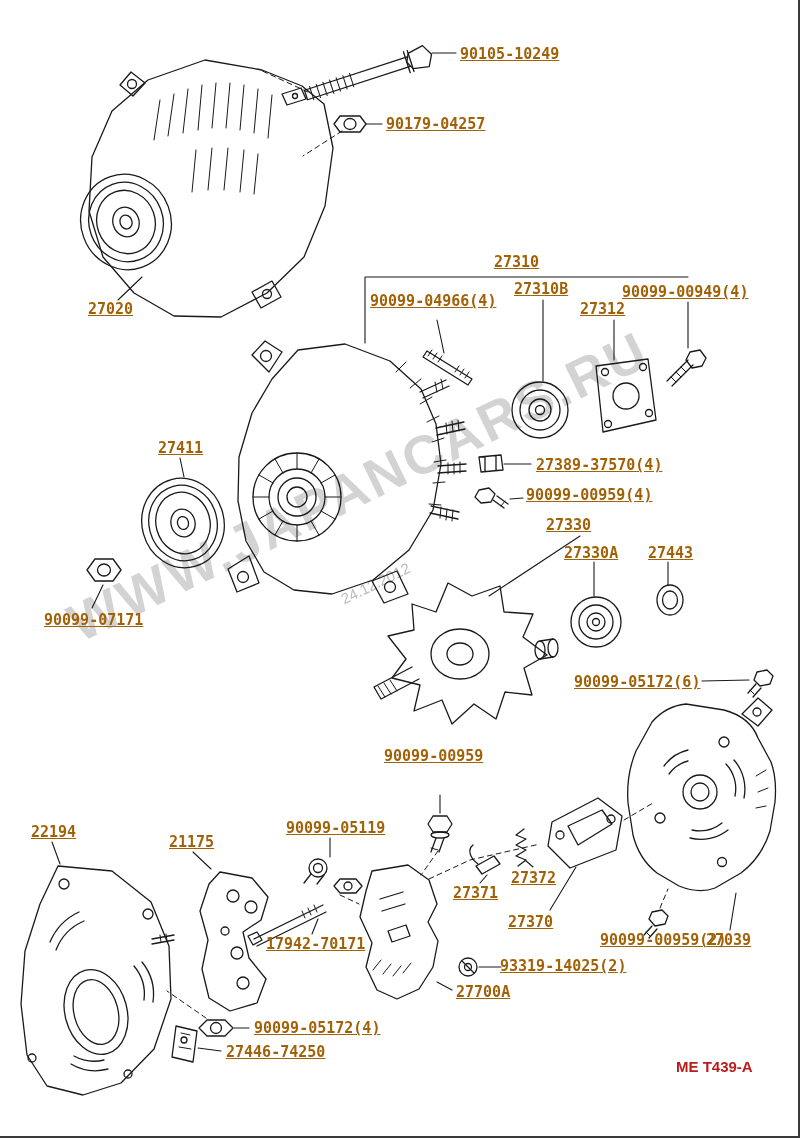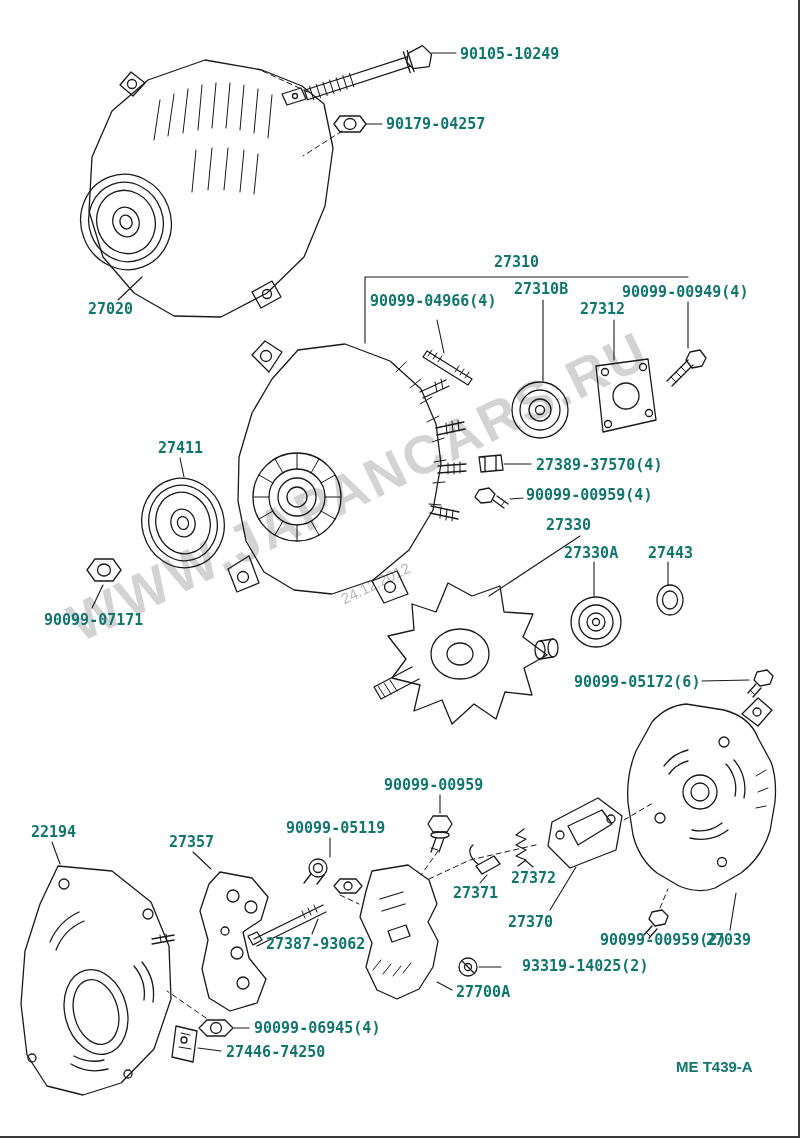--- a/index.html
+++ b/index.html
@@ -5,23 +5,23 @@
   html,body{margin:0;padding:0;background:#ffffff;}
   .page{position:relative;width:800px;height:1138px;background:#fff;overflow:hidden;
         box-sizing:border-box;border-right:2px solid #3a3a3a;border-bottom:2px solid #3a3a3a;}
   .watermark{position:absolute;left:58px;top:598px;transform:rotate(-26deg);transform-origin:0 0;
         font:700 54px "Liberation Sans",sans-serif;color:rgba(150,150,150,.42);
         letter-spacing:3px;white-space:nowrap;z-index:1;}
   .watermark-date{position:absolute;left:338px;top:592px;transform:rotate(-26deg);transform-origin:0 0;
         font:400 15px "Liberation Sans",sans-serif;color:rgba(140,140,140,.6);z-index:1;white-space:nowrap;}
   svg.diagram{position:absolute;left:0;top:0;z-index:2;}
   .labels{position:absolute;left:0;top:0;width:100%;height:100%;z-index:3;}
-  .part-label{position:absolute;font:700 15px/16px "DejaVu Sans Mono",monospace;color:#0f766e;white-space:nowrap;}
+  .part-label{position:absolute;font:700 15px/16px "DejaVu Sans Mono",monospace;color:#a16207;white-space:nowrap;text-decoration:underline;}
   .footer-code{position:absolute;left:676px;top:1058px;z-index:3;
-        font:700 15px "Liberation Sans",sans-serif;color:#0f766e;}
+        font:700 15px "Liberation Sans",sans-serif;color:#b91c1c;}
 </style>
 </head>
 <body>
 
 <div class="page">
 
   <div class="watermark">WWW.JAPANCARS.RU</div>
   <div class="watermark-date">24.12.2012</div>
 
   <svg class="diagram" width="800" height="1138" viewBox="0 0 800 1138" fill="none" stroke="#1a1a1a" stroke-width="1.3" stroke-linecap="round" stroke-linejoin="round">
@@ -320,30 +320,30 @@
     <div class="part-label" style="left:370px;top:293px">90099-04966(4)</div>
     <div class="part-label" style="left:580px;top:301px">27312</div>
     <div class="part-label" style="left:158px;top:440px">27411</div>
     <div class="part-label" style="left:536px;top:457px">27389-37570(4)</div>
     <div class="part-label" style="left:526px;top:487px">90099-00959(4)</div>
     <div class="part-label" style="left:546px;top:517px">27330</div>
     <div class="part-label" style="left:564px;top:545px">27330A</div>
     <div class="part-label" style="left:648px;top:545px">27443</div>
     <div class="part-label" style="left:44px;top:612px">90099-07171</div>
     <div class="part-label" style="left:574px;top:674px">90099-05172(6)</div>
-    <div class="part-label" style="left:384px;top:777px">90099-00959</div>
+    <div class="part-label" style="left:384px;top:748px">90099-00959</div>
     <div class="part-label" style="left:31px;top:824px">22194</div>
-    <div class="part-label" style="left:169px;top:834px">27357</div>
+    <div class="part-label" style="left:169px;top:834px">21175</div>
     <div class="part-label" style="left:286px;top:820px">90099-05119</div>
     <div class="part-label" style="left:453px;top:885px">27371</div>
     <div class="part-label" style="left:511px;top:870px">27372</div>
     <div class="part-label" style="left:508px;top:914px">27370</div>
     <div class="part-label" style="left:706px;top:932px">27039</div>
-    <div class="part-label" style="left:266px;top:936px">27387-93062</div>
+    <div class="part-label" style="left:266px;top:936px">17942-70171</div>
     <div class="part-label" style="left:600px;top:932px">90099-00959(2)</div>
-    <div class="part-label" style="left:522px;top:958px">93319-14025(2)</div>
+    <div class="part-label" style="left:500px;top:958px">93319-14025(2)</div>
     <div class="part-label" style="left:456px;top:984px">27700A</div>
-    <div class="part-label" style="left:254px;top:1020px">90099-06945(4)</div>
+    <div class="part-label" style="left:254px;top:1020px">90099-05172(4)</div>
     <div class="part-label" style="left:226px;top:1044px">27446-74250</div>
   </div>
 
   <div class="footer-code">ME T439-A</div>
 </div>
 
 </body></html>

